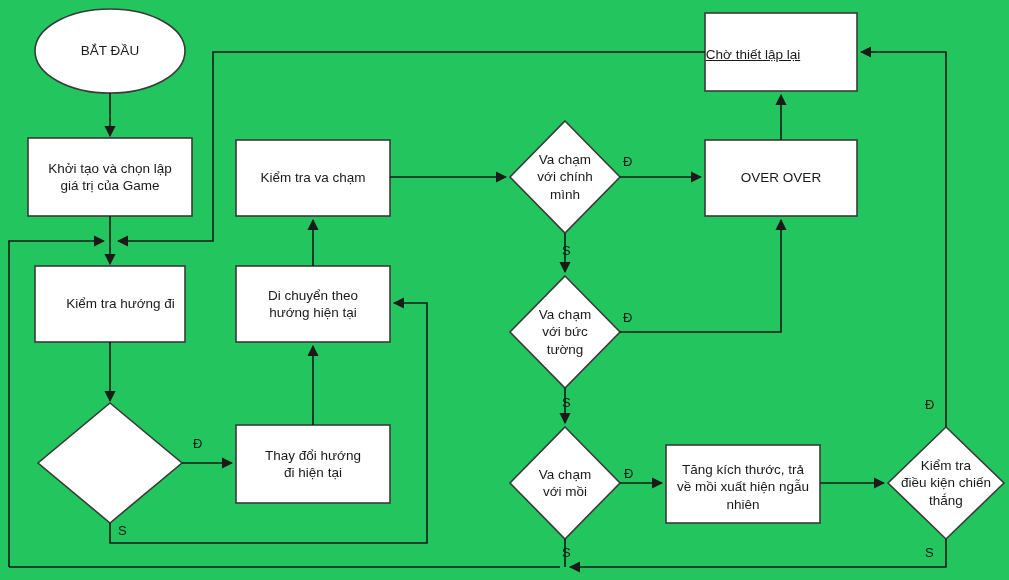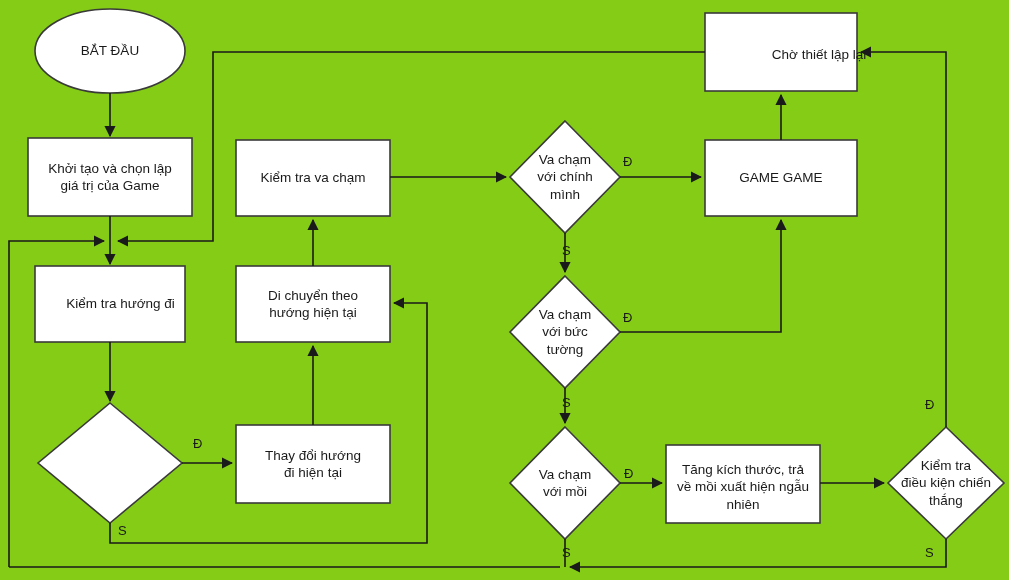--- a/index.html
+++ b/index.html
@@ -8,21 +8,21 @@
     padding: 0;
     background: #ffffff;
   }
   body {
     font-family: "Liberation Sans", "DejaVu Sans", sans-serif;
   }
   #canvas {
     position: relative;
     width: 1009px;
     height: 580px;
-    background: #84cc16;
+    background: #22c55e;
     overflow: hidden;
   }
   #canvas svg {
     position: absolute;
     top: 0;
     left: 0;
     width: 1009px;
     height: 580px;
   }
   .node-label {
@@ -139,23 +139,23 @@
 với mồi</div>
 
   <div class="node-label" style="left:666px; top:445px; width:154px; height:84px;">Tăng kích thước, trả
 về mồi xuất hiện ngẫu
 nhiên</div>
 
   <div class="node-label" style="left:889px; top:443px; width:114px; height:80px;">Kiểm tra
 điều kiện chiến
 thắng</div>
 
-  <div class="node-label" style="left:705px; top:140px; width:152px; height:76px;">GAME GAME</div>
+  <div class="node-label" style="left:705px; top:140px; width:152px; height:76px;">OVER OVER</div>
 
-  <div class="node-label" style="left:743px; top:13px; width:152px; height:84px;">Chờ thiết lập lại</div>
+  <div class="node-label" style="left:677px; top:13px; width:152px; height:84px;text-decoration:underline;">Chờ thiết lập lại</div>
 
   <div class="edge-label" style="left:193px; top:437px;">Đ</div>
 
   <div class="edge-label" style="left:118px; top:524px;">S</div>
 
   <div class="edge-label" style="left:623px; top:155px;">Đ</div>
 
   <div class="edge-label" style="left:562px; top:244px;">S</div>
 
   <div class="edge-label" style="left:623px; top:311px;">Đ</div>

